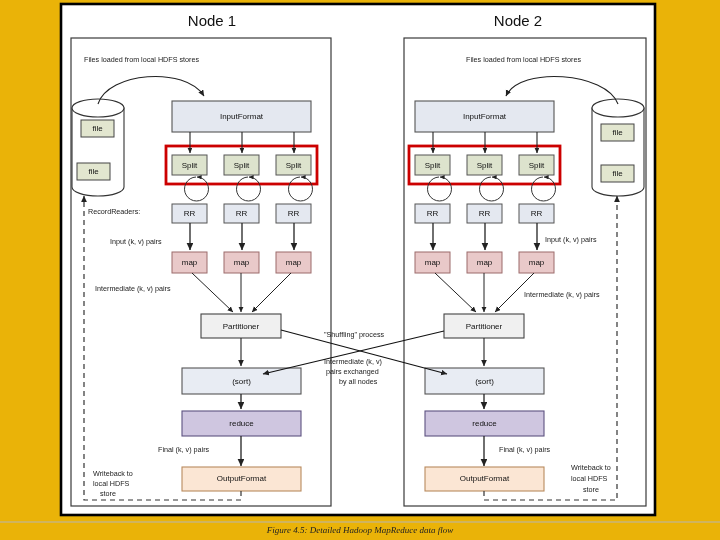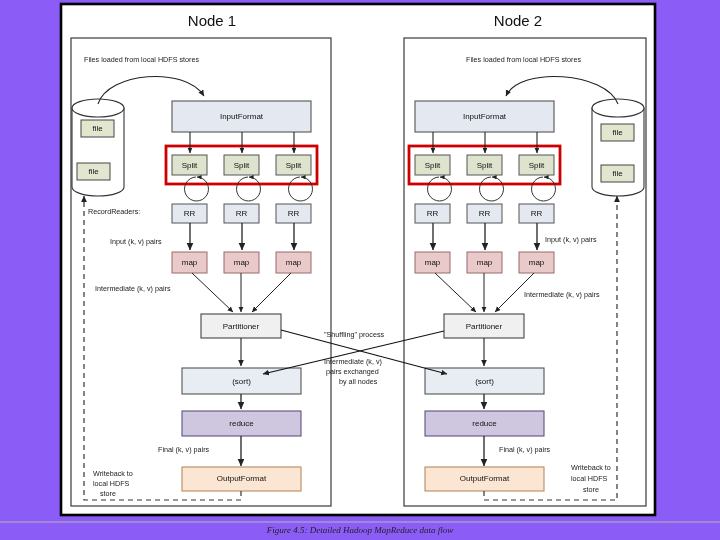--- a/index.html
+++ b/index.html
@@ -1,18 +1,18 @@
 <!DOCTYPE html>
 <html><head>
 <meta charset="utf-8">
 <style>
   html,body{margin:0;padding:0;background:#ffffff;}
   body{width:720px;height:540px;overflow:hidden;
        font-family:"Liberation Sans","DejaVu Sans",sans-serif;}
-  #stage{position:relative;width:720px;height:540px;background:#8b5cf6;}
+  #stage{position:relative;width:720px;height:540px;background:#eab308;}
   svg{display:block;}
   .lbl{font-family:"Liberation Sans","DejaVu Sans",sans-serif;fill:#1a1a1a;}
   .boxtxt{font-size:8px;text-anchor:middle;dominant-baseline:middle;fill:#111;}
   .annot{font-size:7.2px;fill:#1a1a1a;}
   .nodetitle{font-size:15px;text-anchor:middle;fill:#111;}
   .caption{font-size:9px;font-style:italic;text-anchor:middle;fill:#222;
            font-family:"Liberation Serif","DejaVu Serif",serif;}
 </style>
 </head>
 <body>

